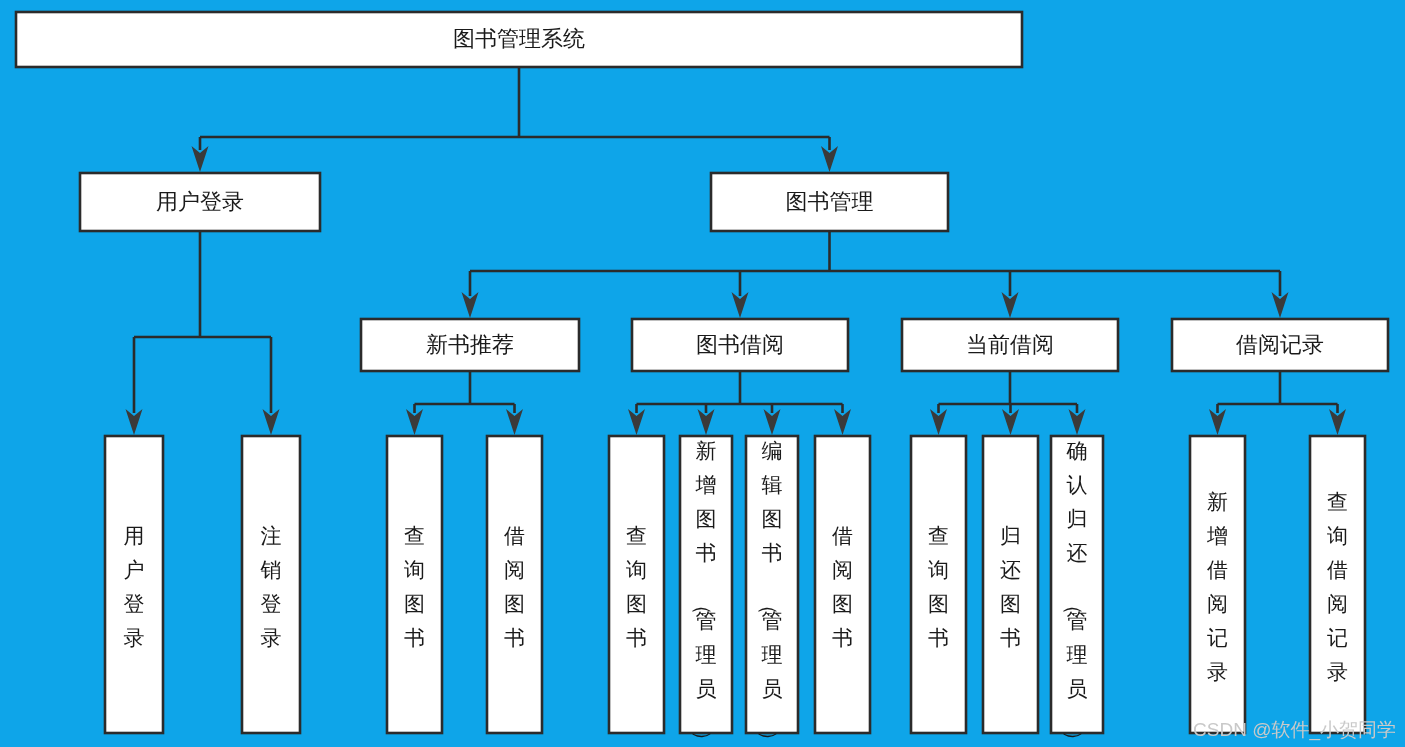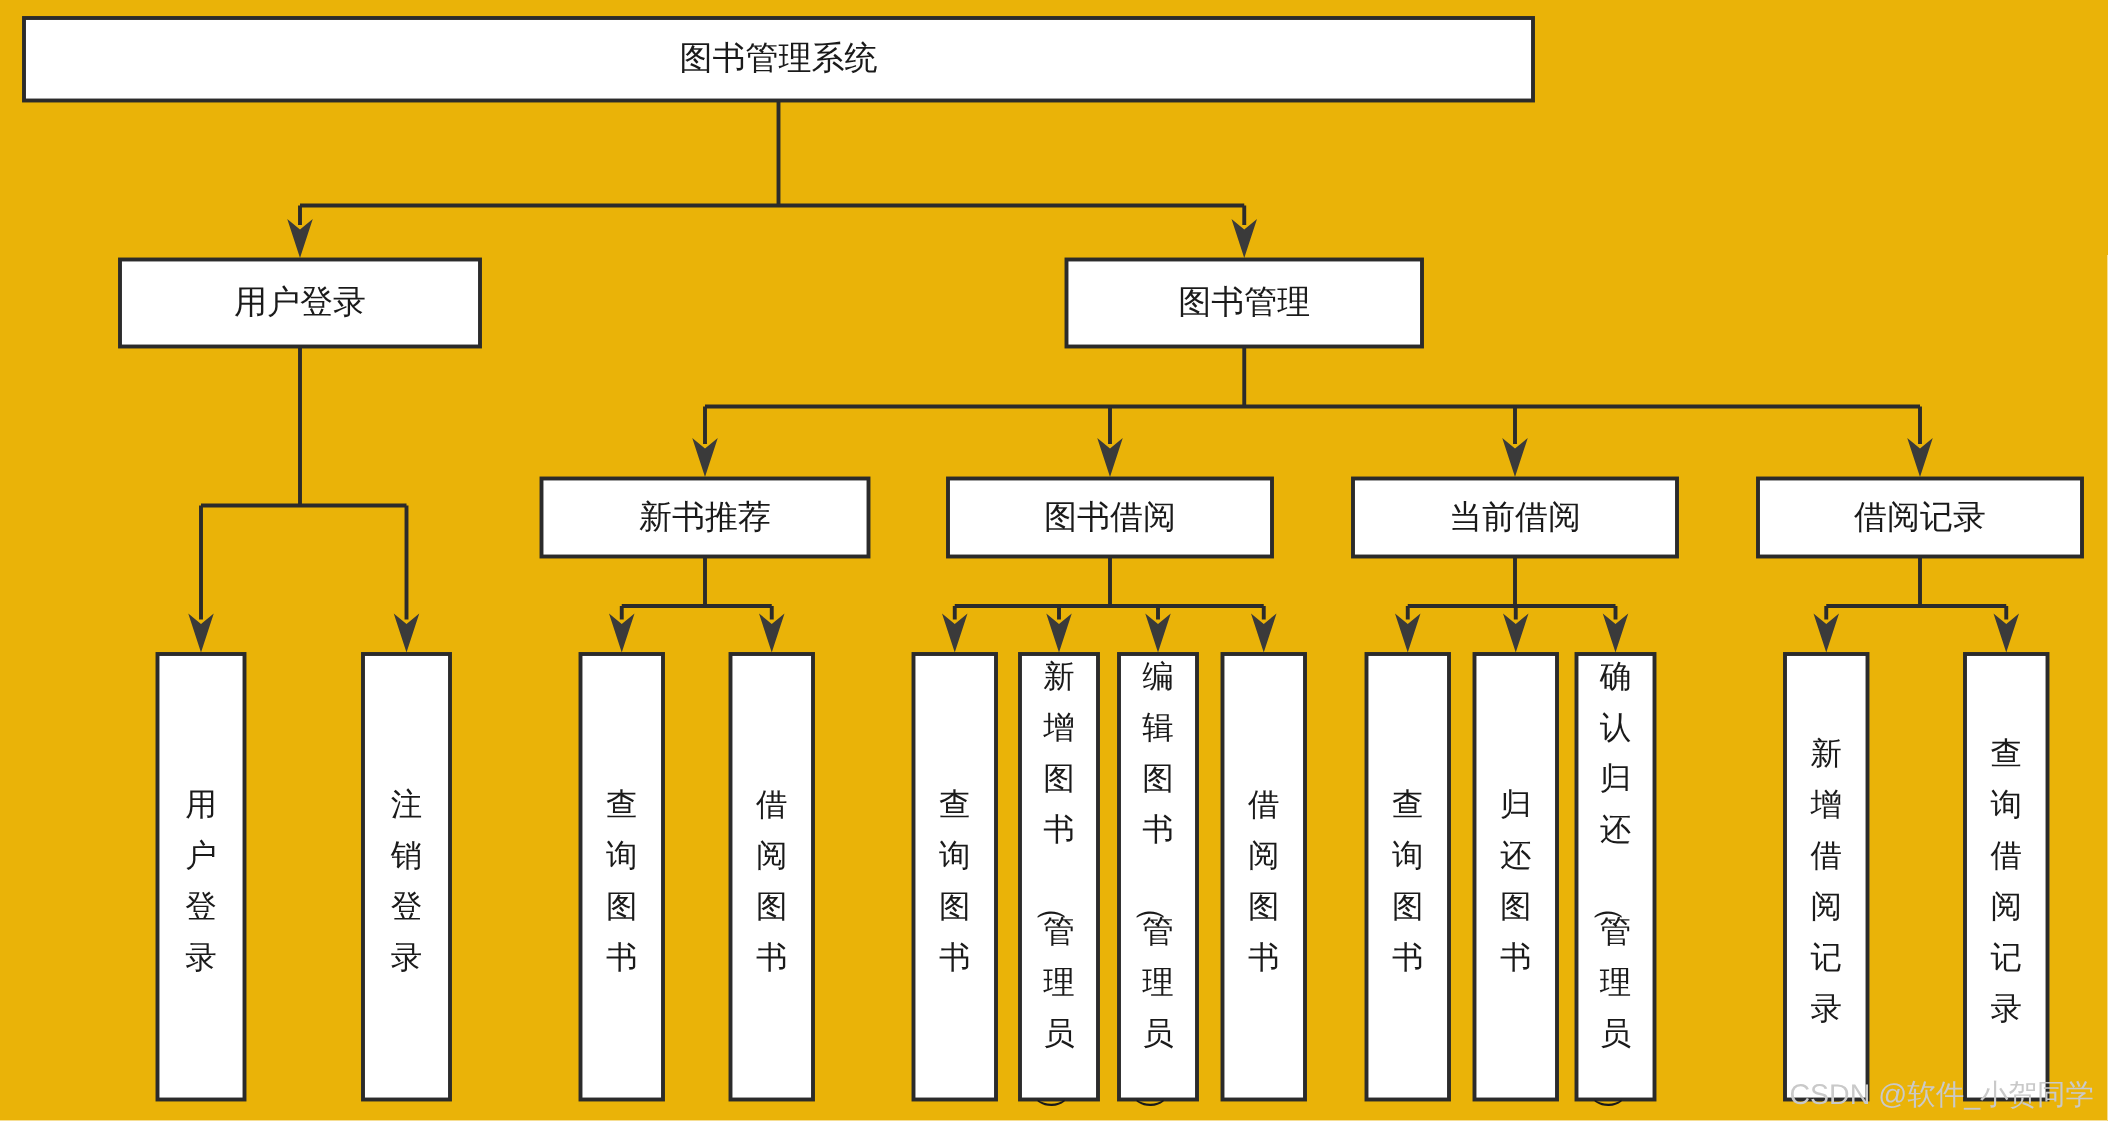--- a/index.html
+++ b/index.html
@@ -11,21 +11,21 @@
   body {
     width: 1405px;
     height: 747px;
     font-family: "Liberation Sans", "DejaVu Sans", sans-serif;
     overflow: hidden;
   }
   #diagram-root {
     position: relative;
     width: 1405px;
     height: 747px;
-    background: #eab308;
+    background: #0ea5e9;
   }
   svg.diagram-canvas {
     position: absolute;
     left: 0;
     top: 0;
     width: 1405px;
     height: 747px;
     display: block;
   }
   .node-rect {

